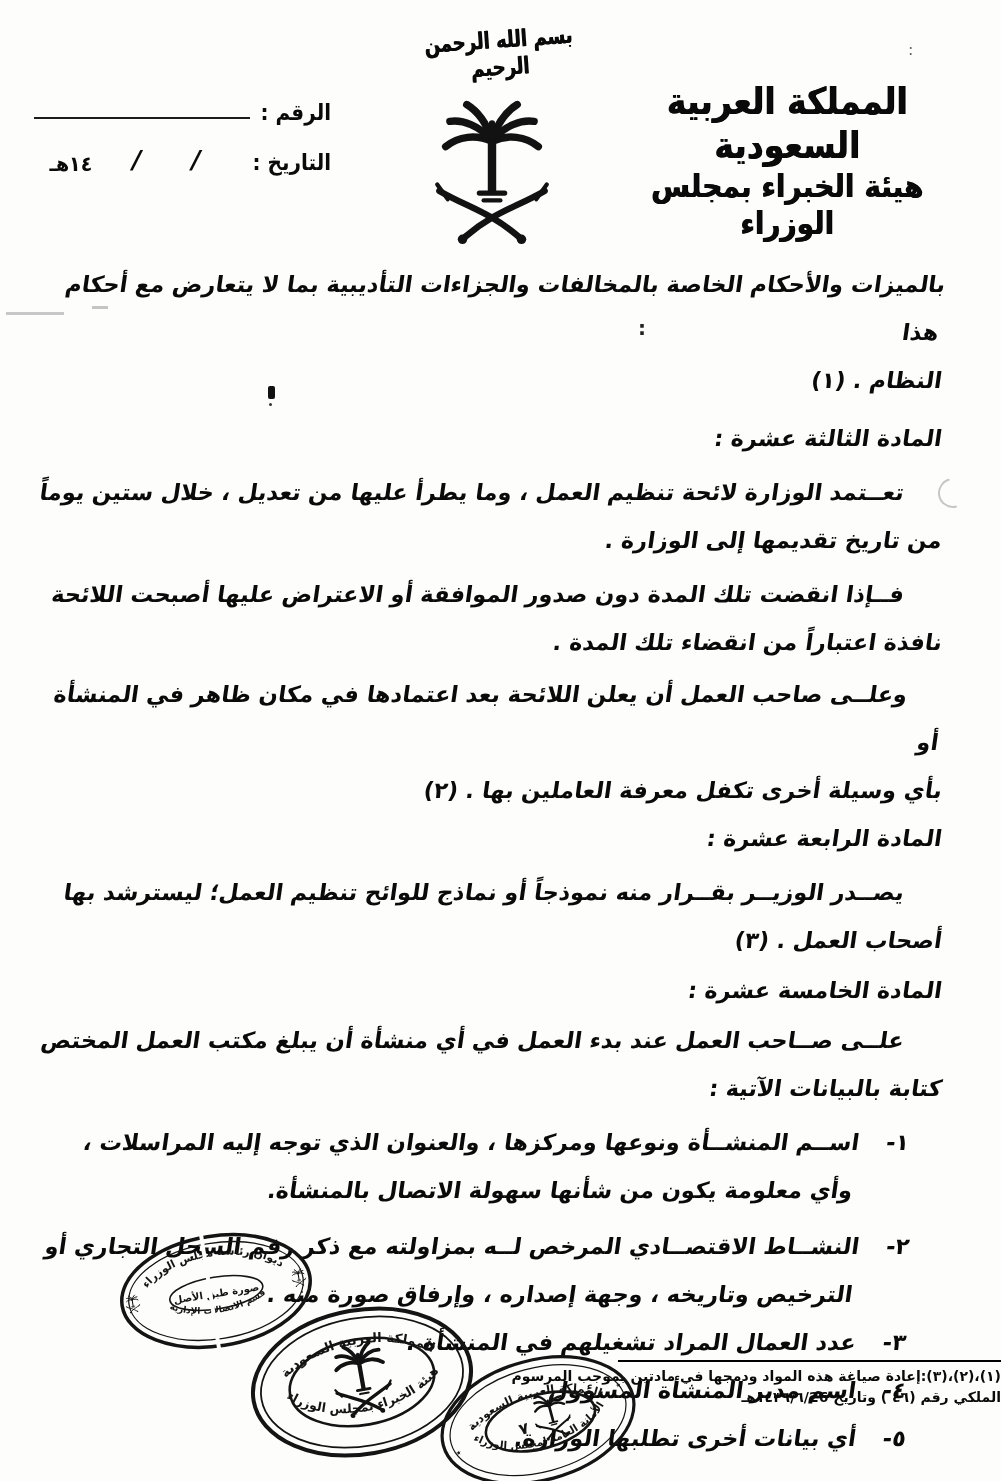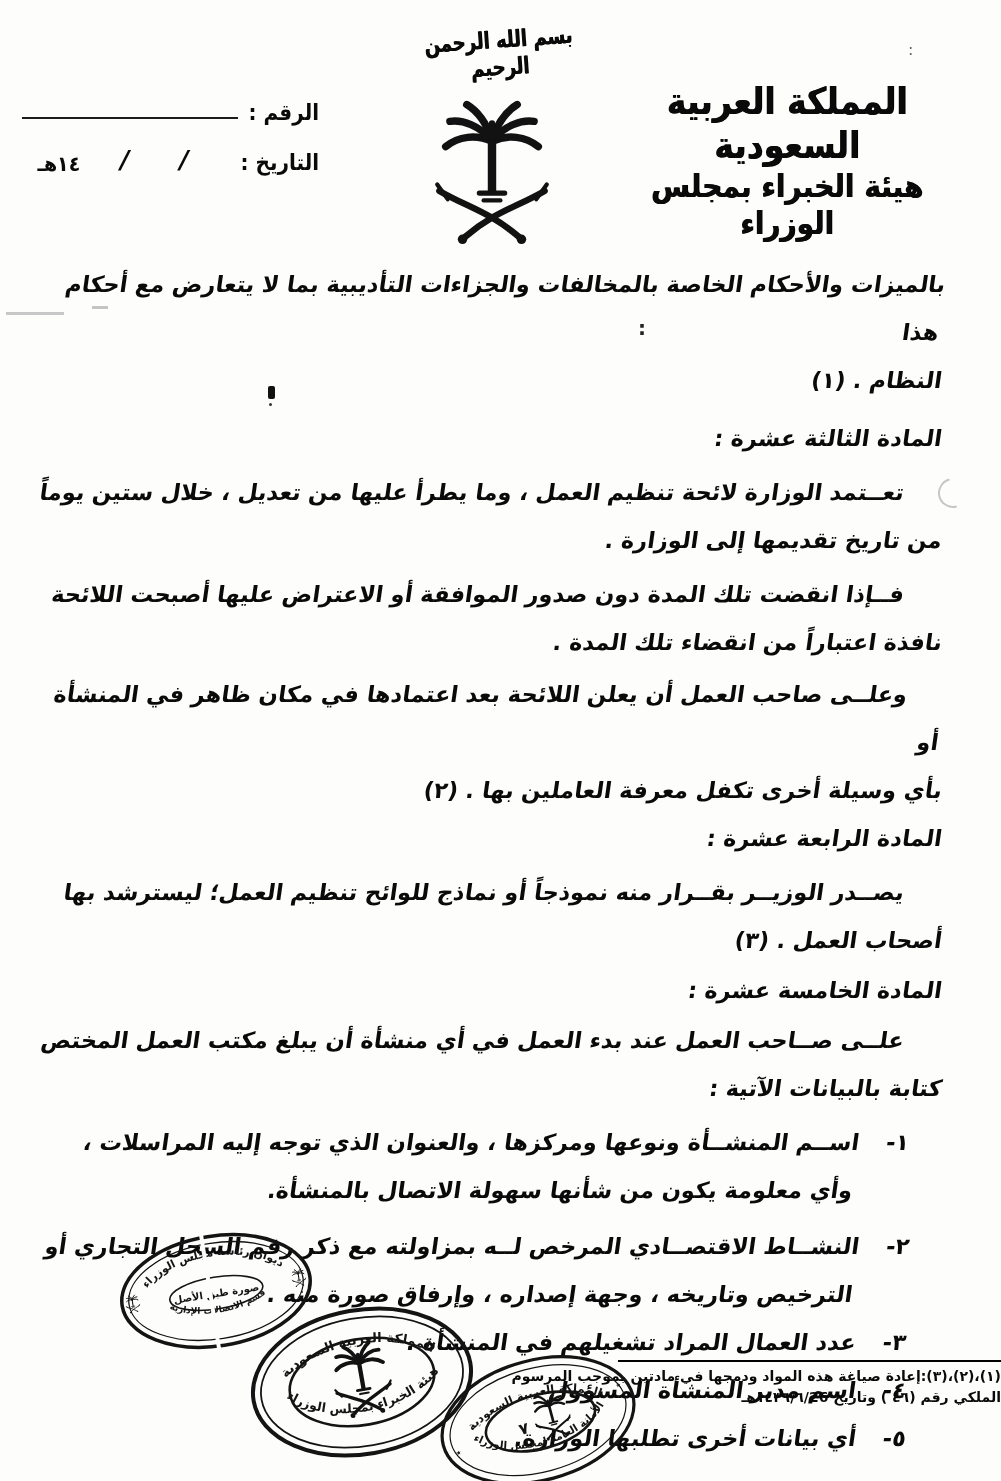--- a/index.html
+++ b/index.html
@@ -13,21 +13,21 @@
     position:absolute;left:404px;top:32px;width:190px;text-align:center;
     font-size:18px;font-weight:900;
     transform:rotate(-4deg) scaleY(1.3);
     text-shadow:0.7px 0 #000;
   }
   .org-block{position:absolute;left:612px;top:84px;width:350px;text-align:center;direction:rtl;}
   .org-line1{font-size:33px;font-weight:900;letter-spacing:-1px;transform:scaleY(1.12);text-shadow:0.8px 0 #000;}
   .org-line2{font-size:28px;font-weight:900;letter-spacing:-1px;margin-top:10px;transform:scaleY(1.12);text-shadow:0.8px 0 #000;}
   .emblem{position:absolute;left:426px;top:94px;}
   
-  .fields{position:absolute;left:16px;top:94px;width:303px;direction:rtl;}
+  .fields{position:absolute;left:28px;top:94px;width:303px;direction:rtl;}
   .frow{display:flex;align-items:flex-end;height:30px;margin-bottom:20px;font-size:20px;font-weight:800;}
   .frow .lbl{white-space:nowrap;transform:scaleY(1.1);}
   .fill-line{flex:1;border-bottom:2px solid #1c1c1c;margin:0 10px 5px 6px;}
   .daterow .slash{font-size:25px;font-weight:700;font-style:italic;}
   .daterow .s1{margin-right:52px;}
   .daterow .s2{margin-right:50px;}
   .daterow .yr{margin-right:40px;font-size:19px;}
   
   .doc-body{
     position:absolute;left:30px;top:260px;width:912px;direction:rtl;

